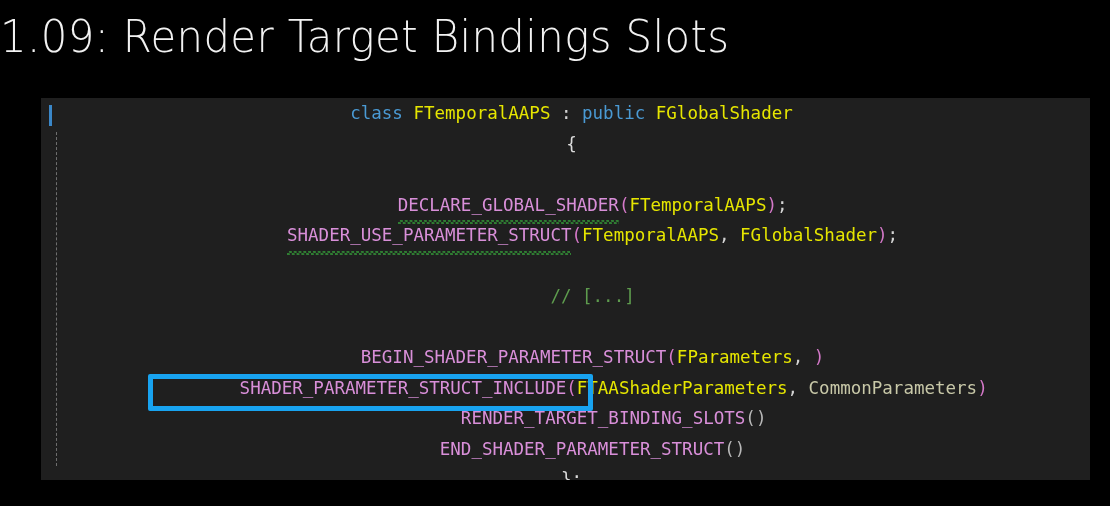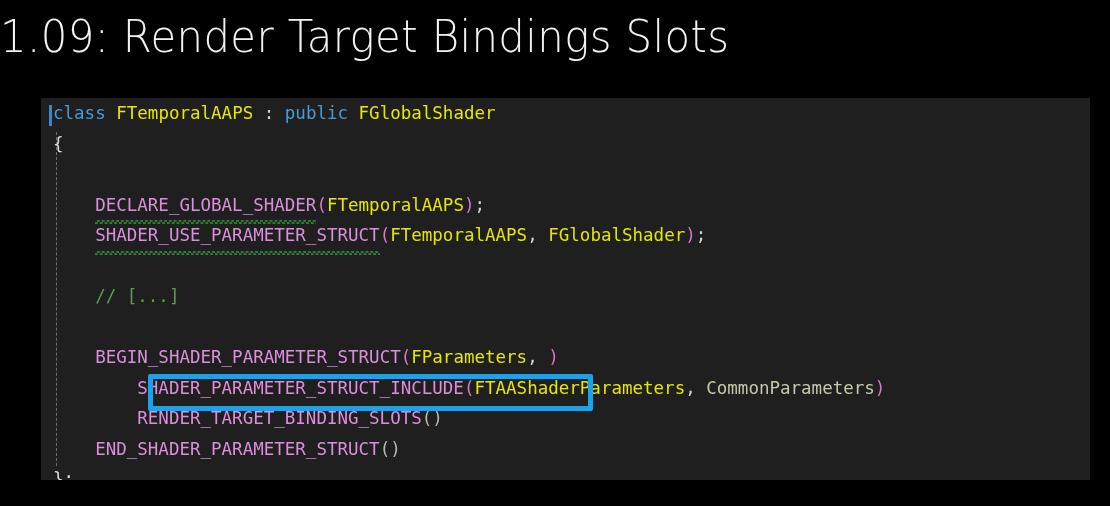--- a/index.html
+++ b/index.html
@@ -63,20 +63,21 @@
     line-height: 30.5px;
     white-space: pre;
     color: #d4d4d4;
   }
 
   .code-line {
     position: relative;
     height: 30.5px;
     padding-left: 12px;
     white-space: pre;
+    text-align: center;
   }
 
   
   #caret-bar {
     position: absolute;
     left: 8px;
     top: 7px;
     width: 3px;
     height: 21px;
     background: #3a87c8;

